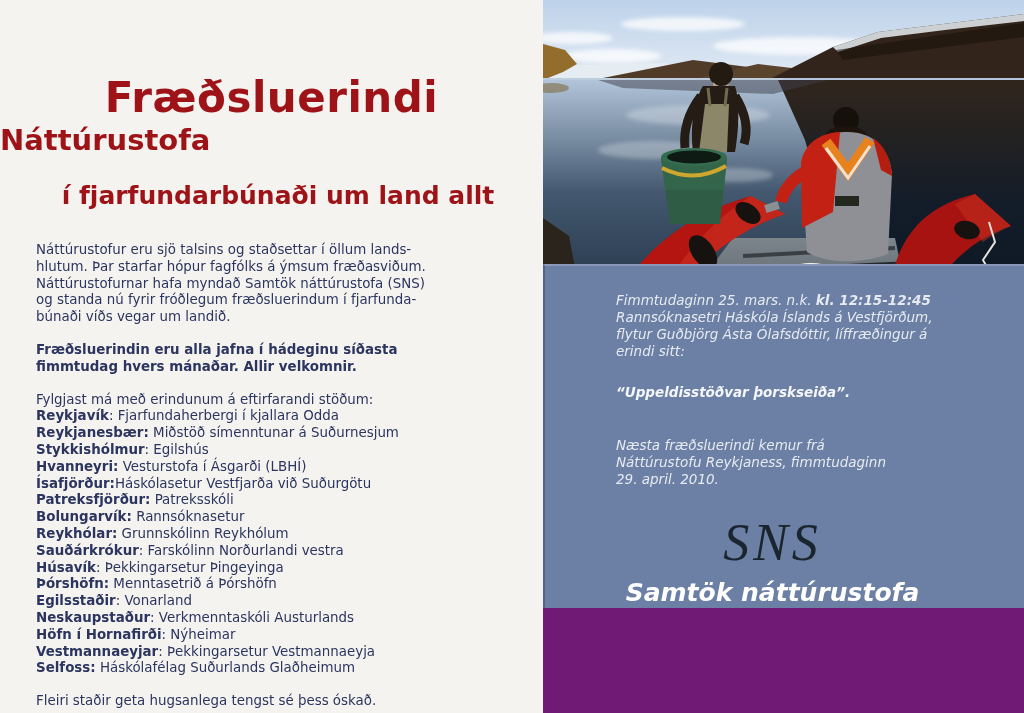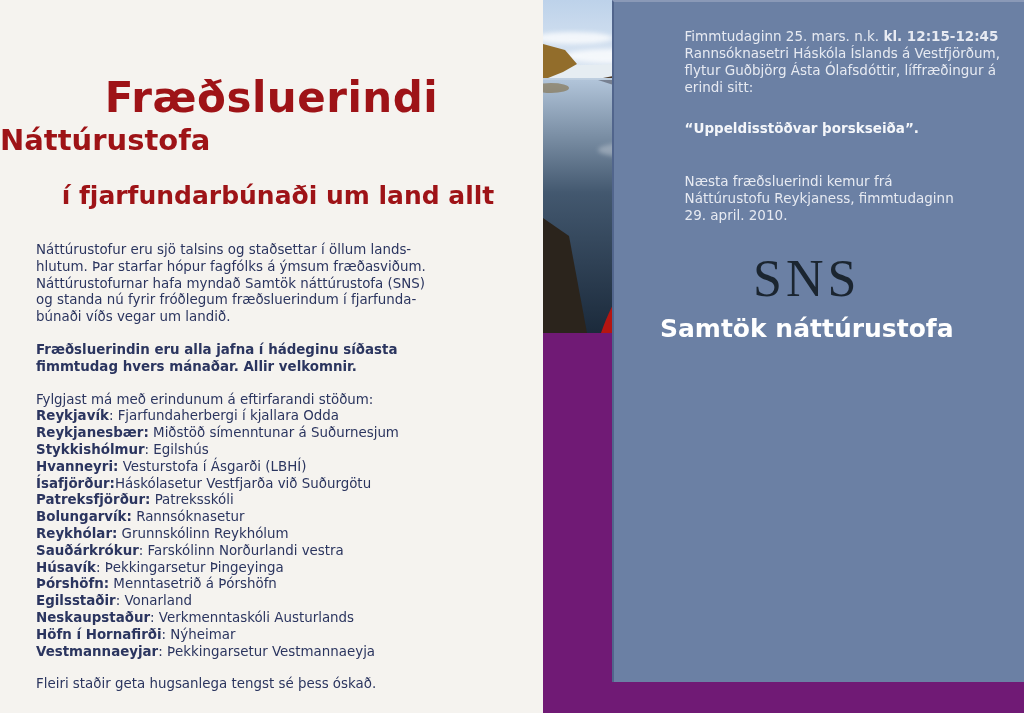--- a/index.html
+++ b/index.html
@@ -2,21 +2,21 @@
 <html><head>
 <meta charset="utf-8">
 <style>
   html,body{margin:0;padding:0;background:#888;}
   .page{
     position:relative;width:1024px;height:713px;overflow:hidden;
     background:#701a75;font-family:"DejaVu Sans","Liberation Sans",sans-serif;
     display:flex;
   }
   .left-col{width:543px;height:713px;background:#f5f3ef;box-sizing:border-box;}
-  .right-col{width:481px;height:682px;display:flex;flex-direction:row;}
+  .right-col{width:481px;height:608px;display:flex;flex-direction:column;font-style:italic;}
 
   
   .flyer-title{
     margin:74px 0 0 0;text-align:center;color:#9e1317;
     font-size:42px;line-height:48px;font-weight:bold;letter-spacing:0.5px;
   }
   .flyer-subtitle{
     margin:2px 0 0 0;color:#9e1317;
     font-size:29px;line-height:32px;font-weight:bold;
   }
@@ -86,20 +86,21 @@
         <span class="ln"><span class="bold">Patreksfjörður:</span><span> Patreksskóli</span></span>
         <span class="ln"><span class="bold">Bolungarvík:</span><span> Rannsóknasetur</span></span>
         <span class="ln"><span class="bold">Reykhólar:</span><span> Grunnskólinn Reykhólum</span></span>
         <span class="ln"><span class="bold">Sauðárkrókur</span><span>: Farskólinn Norðurlandi vestra</span></span>
         <span class="ln"><span class="bold">Húsavík</span><span>: Þekkingarsetur Þingeyinga</span></span>
         <span class="ln"><span class="bold">Þórshöfn:</span><span> Menntasetrið á Þórshöfn</span></span>
         <span class="ln"><span class="bold">Egilsstaðir</span><span>: Vonarland</span></span>
         <span class="ln"><span class="bold">Neskaupstaður</span><span>: Verkmenntaskóli Austurlands</span></span>
         <span class="ln"><span class="bold">Höfn í Hornafirði</span><span>: Nýheimar</span></span>
         <span class="ln"><span class="bold">Vestmannaeyjar</span><span>: Þekkingarsetur Vestmannaeyja</span></span>
+        <span class="ln"><span class="bold">Selfoss:</span><span> Háskólafélag Suðurlands Glaðheimum</span></span>
       </div>
 
       <div class="blk footer-note">
         <span class="ln">Fleiri staðir geta hugsanlega tengst sé þess óskað.</span>
       </div>
     </div>
   </div>
 
   <div class="right-col">
 

